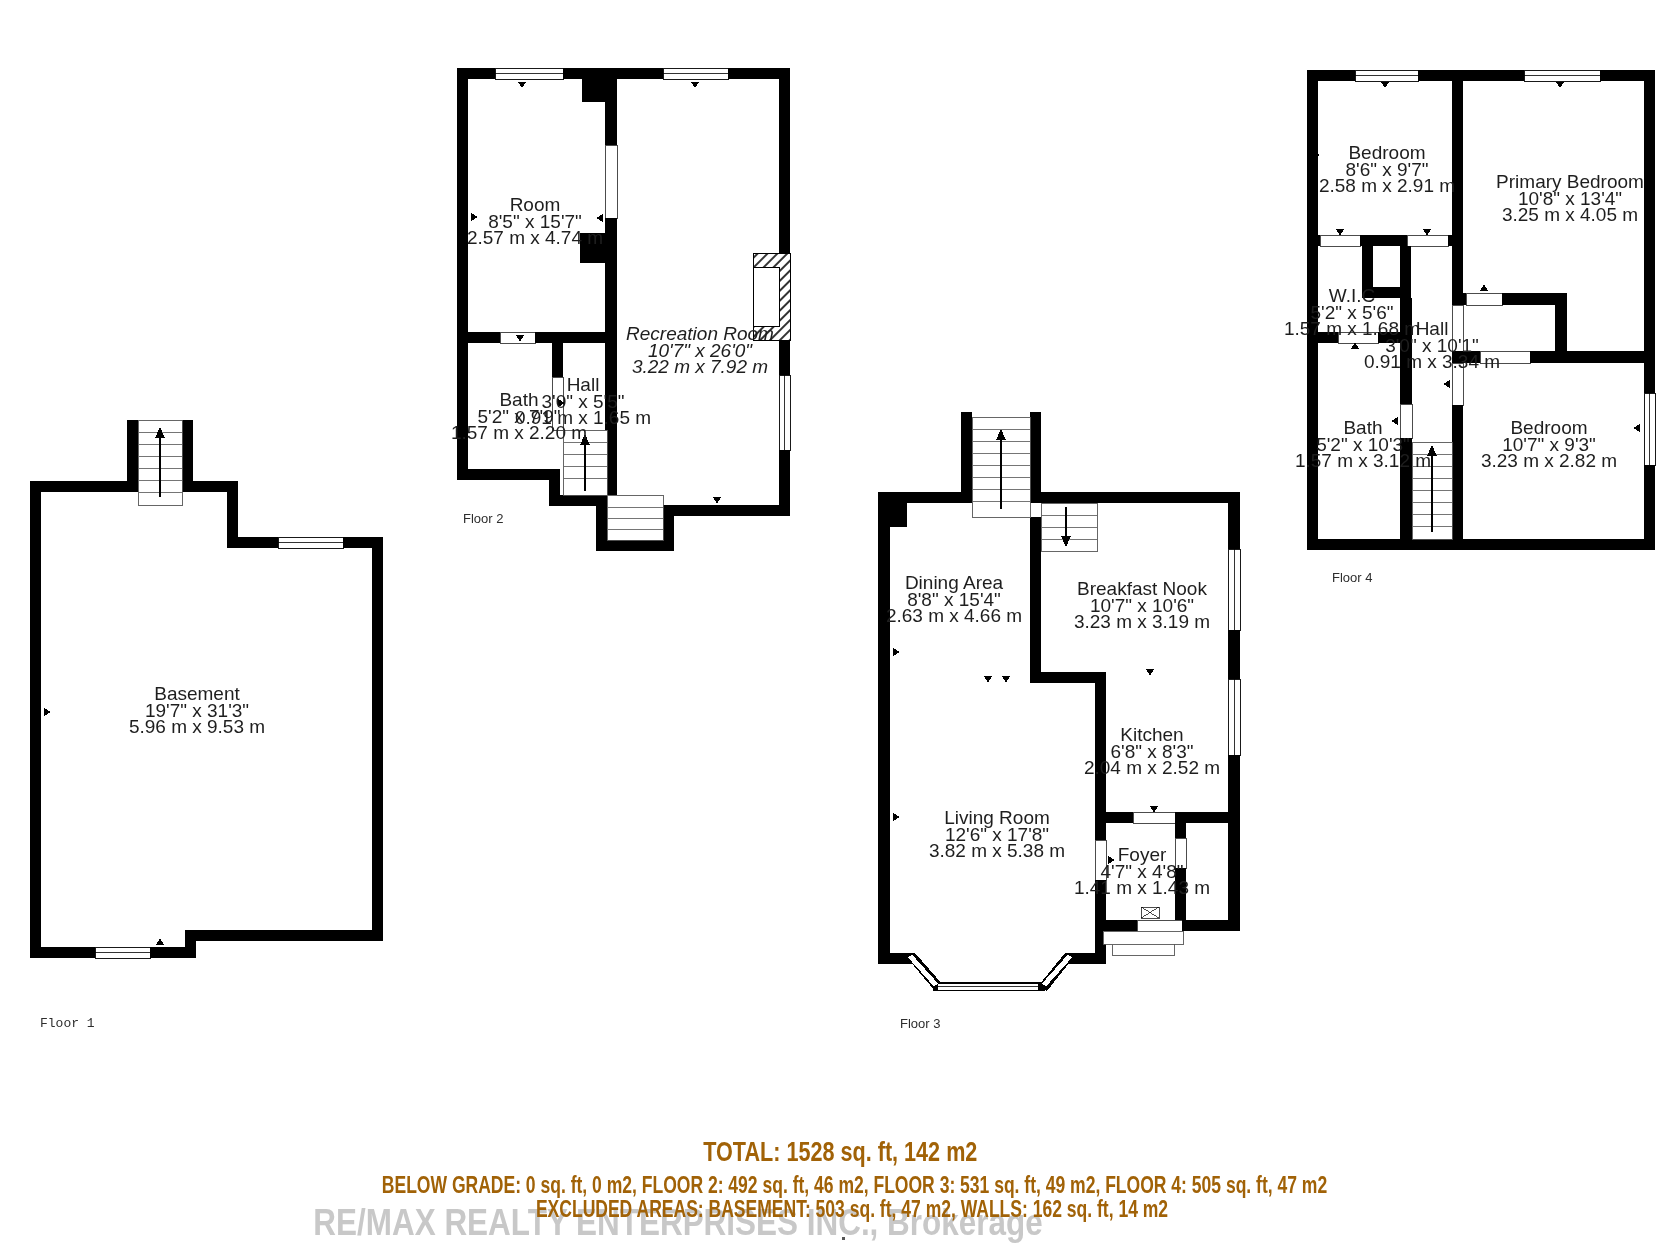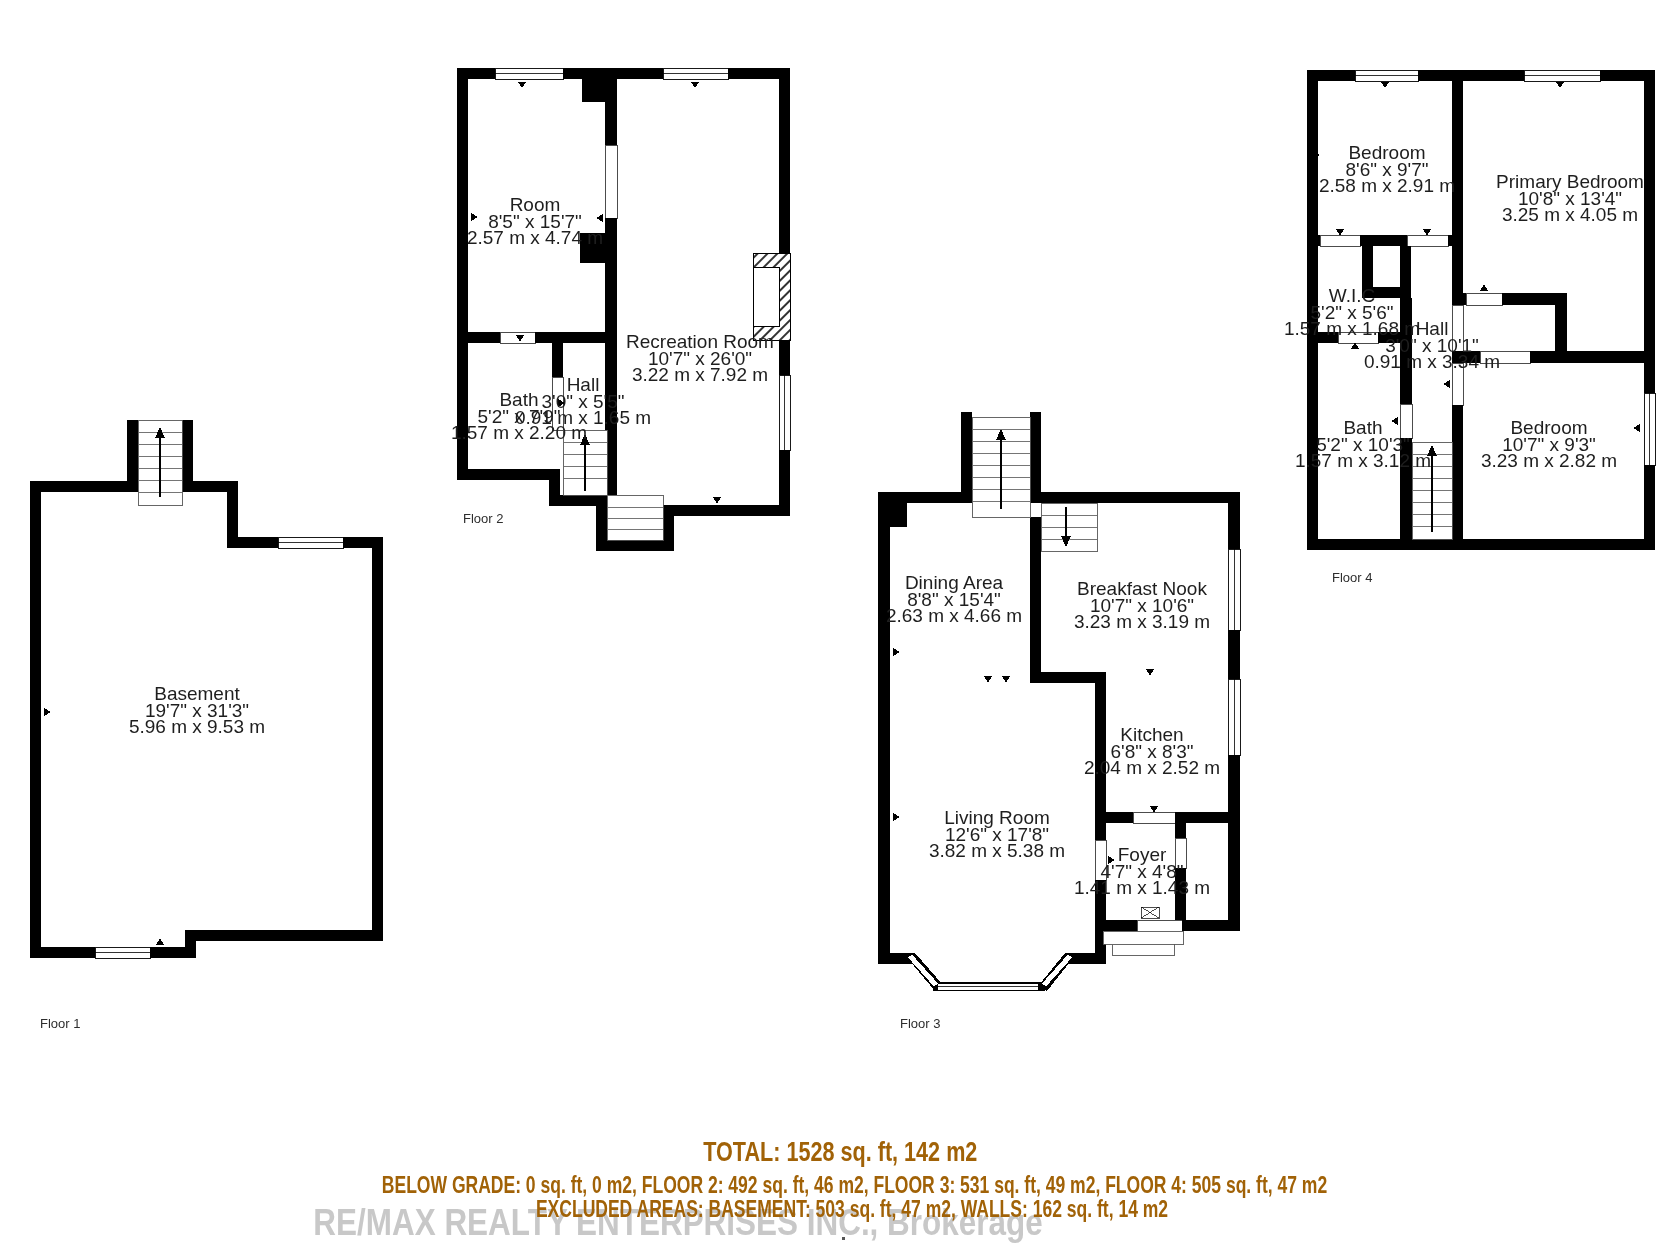--- a/index.html
+++ b/index.html
@@ -318,21 +318,21 @@
   <div class="room-label" style="left:519px;top:392px;">
     <span>Bath</span>
     <span>5'2" x 7'9"</span>
     <span>1.57 m x 2.20 m</span>
   </div>
   <div class="room-label" style="left:583px;top:377px;">
     <span>Hall</span>
     <span>3'0" x 5'5"</span>
     <span>0.91 m x 1.65 m</span>
   </div>
-  <div class="room-label" style="left:700px;top:334px;">
+  <div class="room-label" style="left:700px;top:326px;font-style:italic;">
     <span>Recreation Room</span>
     <span>10'7" x 26'0"</span>
     <span>3.22 m x 7.92 m</span>
   </div>
 
   <div class="room-label" style="left:954px;top:575px;">
     <span>Dining Area</span>
     <span>8'8" x 15'4"</span>
     <span>2.63 m x 4.66 m</span>
   </div>
@@ -381,21 +381,21 @@
     <span>Bath</span>
     <span>5'2" x 10'3"</span>
     <span>1.57 m x 3.12 m</span>
   </div>
   <div class="room-label" style="left:1549px;top:420px;">
     <span>Bedroom</span>
     <span>10'7" x 9'3"</span>
     <span>3.23 m x 2.82 m</span>
   </div>
 
-  <div class="floor-tag" style="left:40px;top:1016px;">Floor 1</div>
+  <div class="floor-tag" style="left:40px;top:1016px;font-family:Liberation Mono, monospace;">Floor 1</div>
   <div class="floor-tag" style="left:463px;top:511px;">Floor 2</div>
   <div class="floor-tag" style="left:900px;top:1016px;">Floor 3</div>
   <div class="floor-tag" style="left:1332px;top:570px;">Floor 4</div>
 
   <div class="watermark">
     <span>RE/MAX REALTY ENTERPRISES INC., Brokerage</span>
   </div>
   <div class="summary-line sl1">
     <span>TOTAL: 1528 sq. ft, 142 m2</span>
   </div>

